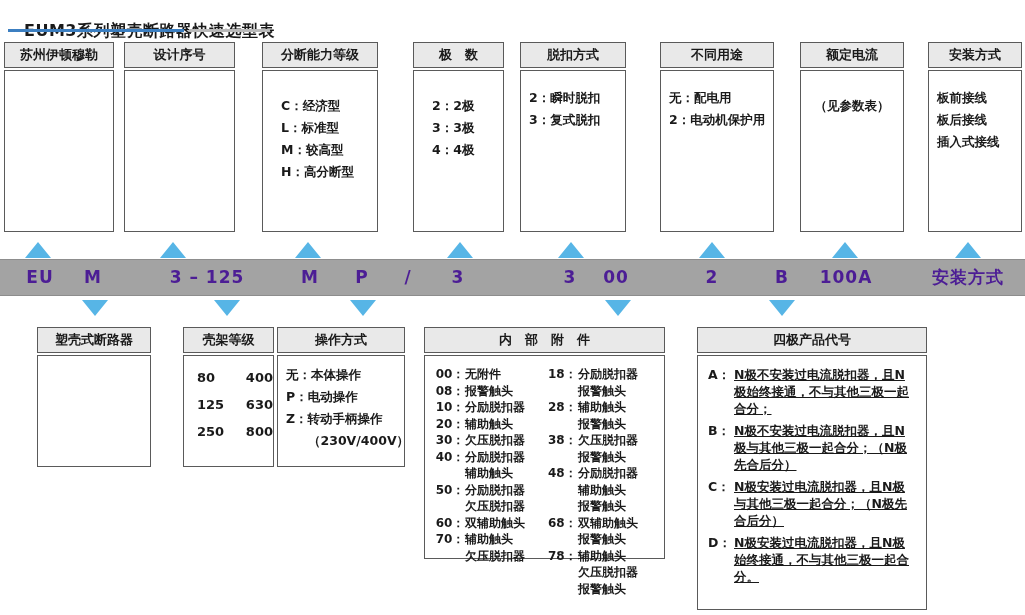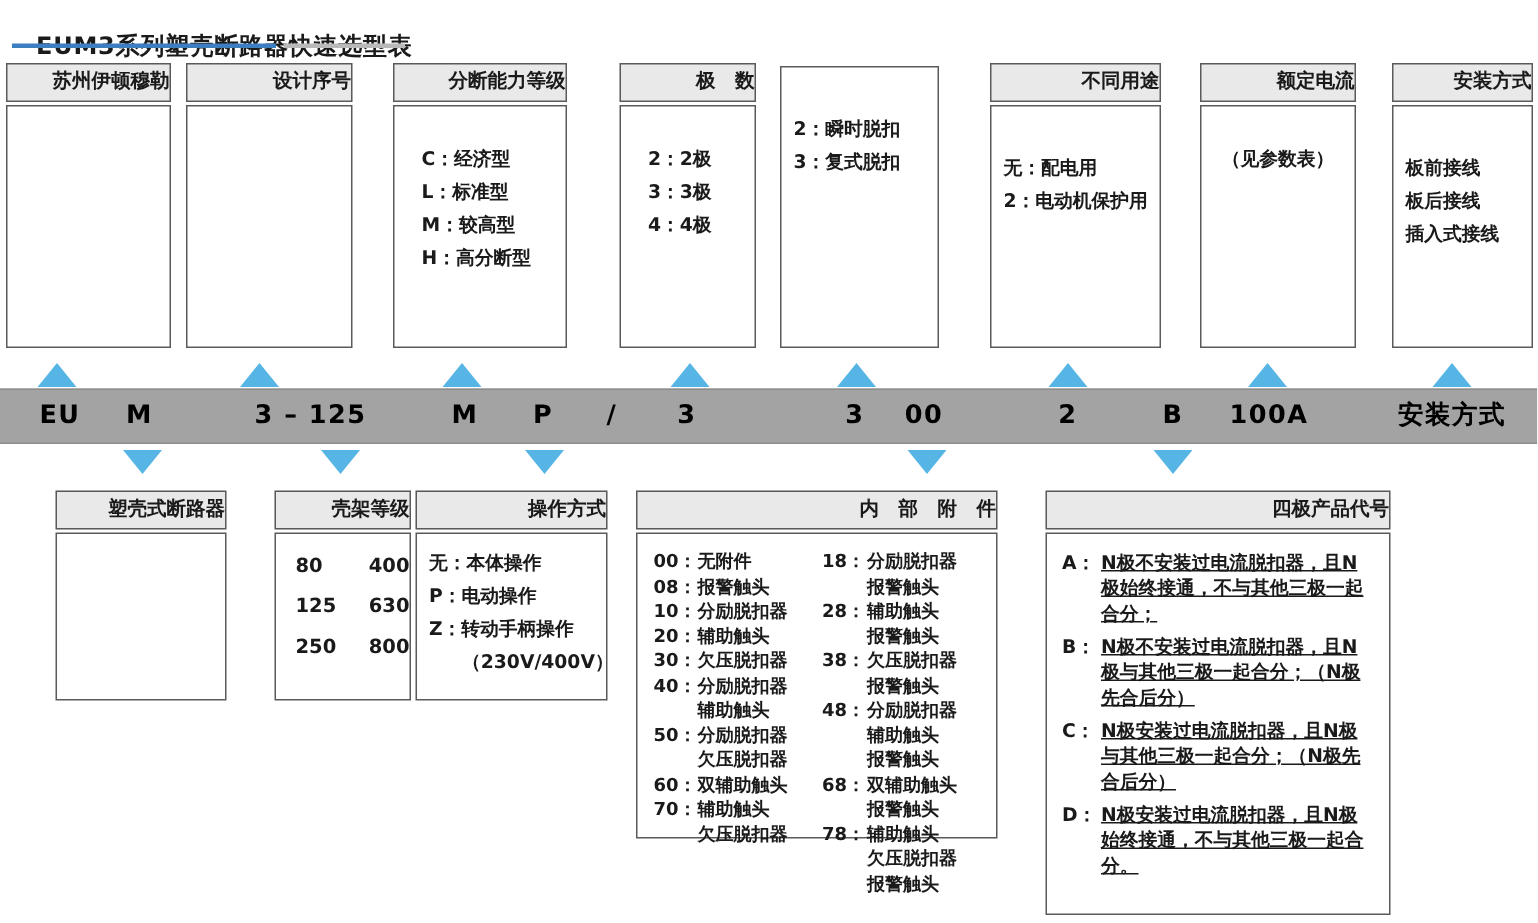--- a/index.html
+++ b/index.html
@@ -5,31 +5,31 @@
   html,body{margin:0;padding:0;background:#fff;}
   body{font-family:"DejaVu Sans","Liberation Sans",sans-serif;font-weight:bold;color:#1a1a1a;}
   .page{position:relative;width:1025px;height:615px;background:#fff;overflow:hidden;}
 
   .title{position:absolute;left:8px;top:5px;margin:16px;font-size:16px;letter-spacing:.5px;white-space:nowrap;}
   .underline{position:absolute;left:8px;top:29px;width:262px;height:3px;display:flex;}
   .u-blue{width:176px;background:#3c7fc1;}
   .u-gray{flex:1;background:#b9b9b9;margin-left:5px;}
 
   .vbox{position:absolute;display:flex;flex-direction:column;}
-  .vbox-h{border:1px solid #5a5a5a;background:#e9e9e9;height:24px;line-height:24px;text-align:right;font-size:13px;white-space:nowrap;overflow:hidden;}
+  .vbox-h{border:1px solid #5a5a5a;background:#e9e9e9;height:24px;line-height:24px;text-align:center;font-size:13px;white-space:nowrap;overflow:hidden;}
   .vbox-b{border:1px solid #5a5a5a;background:#fff;flex:1;margin-top:2px;font-size:12.5px;position:relative;box-sizing:border-box;}
   .ln{line-height:22px;white-space:nowrap;}
   .pad-std{padding:24px 0 12px 18px;}
-  .pad-sm{padding:30px 0 0 8px;}
+  .pad-sm{padding:16px 0 0 8px;}
   .pad-ctr{padding-top:24px;text-align:center;}
   .pad-op{padding:8px 0 4px 8px;}
   .indent{padding-left:22px;}
 
   .codebar{position:absolute;left:0;top:259px;width:1025px;height:37px;background:#a3a3a3;border-top:1px solid #8d8d8d;border-bottom:1px solid #8d8d8d;box-sizing:border-box;}
-  .codebar span{position:absolute;top:0;line-height:35px;color:#000000;font-size:17px;transform:translateX(-50%);white-space:nowrap;letter-spacing:1px;}
+  .codebar span{position:absolute;top:0;line-height:35px;color:#4c1d95;font-size:17px;transform:translateX(-50%);white-space:nowrap;letter-spacing:1px;}
 
   .tri{position:absolute;width:0;height:0;border-left:13px solid transparent;border-right:13px solid transparent;}
   .tri.up{top:242px;border-bottom:16px solid #57b5e6;}
   .tri.down{top:300px;border-top:16px solid #57b5e6;}
 
   .frow{display:flex;line-height:27px;font-size:13px;padding-left:13px;white-space:nowrap;gap:13px;}
   .frow .f1{width:44px;}
 
   .acc-col{position:absolute;top:10px;}
   .arow{display:flex;line-height:16.5px;font-size:12px;white-space:nowrap;}
@@ -77,20 +77,21 @@
   <div class="vbox" style="left:413px;top:42px;width:91px;height:190px">
     <div class="vbox-h">极　数</div>
     <div class="vbox-b pad-std">
       <div class="ln">2：2极</div>
       <div class="ln">3：3极</div>
       <div class="ln">4：4极</div>
     </div>
   </div>
 
   <div class="vbox" style="left:520px;top:42px;width:106px;height:190px">
+    <div class="vbox-h">脱扣方式</div>
     <div class="vbox-b pad-sm">
       <div class="ln">2：瞬时脱扣</div>
       <div class="ln">3：复式脱扣</div>
     </div>
   </div>
 
   <div class="vbox" style="left:660px;top:42px;width:114px;height:190px">
     <div class="vbox-h">不同用途</div>
     <div class="vbox-b pad-sm">
       <div class="ln">无：配电用</div>

